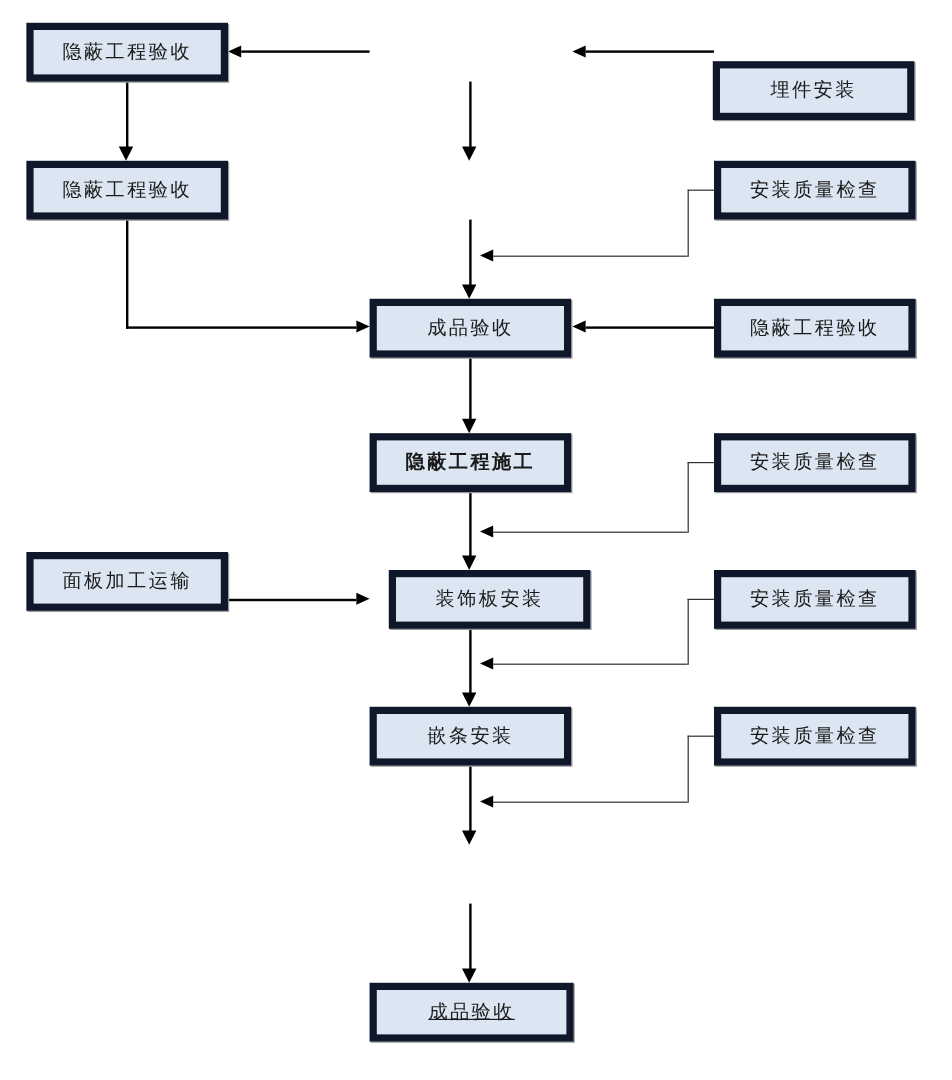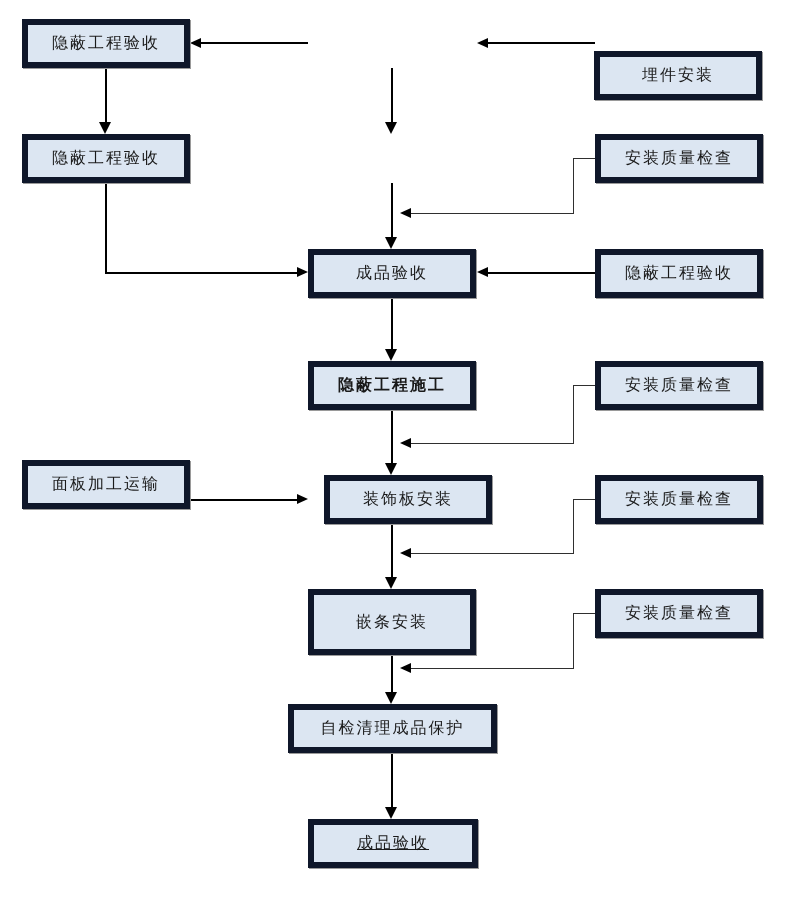--- a/index.html
+++ b/index.html
@@ -105,20 +105,19 @@
   <div class="node" style="left:308px;top:249px;width:168px;height:49px;">成品验收</div>
   <div class="node" style="left:595px;top:249px;width:168px;height:49px;">隐蔽工程验收</div>
 
   <div class="node" style="left:308px;top:361px;width:168px;height:49px;font-weight:bold;">隐蔽工程施工</div>
   <div class="node" style="left:595px;top:361px;width:168px;height:49px;">安装质量检查</div>
 
   <div class="node" style="left:22px;top:460px;width:168px;height:49px;">面板加工运输</div>
   <div class="node" style="left:324px;top:475px;width:168px;height:49px;">装饰板安装</div>
   <div class="node" style="left:595px;top:475px;width:168px;height:49px;">安装质量检查</div>
 
-  <div class="node" style="left:308px;top:589px;width:168px;height:66px;">嵌条安装</div>
+  <div class="node" style="left:308px;top:589px;width:168px;height:49px;">嵌条安装</div>
   <div class="node" style="left:595px;top:589px;width:168px;height:49px;">安装质量检查</div>
 
-  <div class="node" style="left:288px;top:704px;width:209px;height:49px;">自检清理成品保护</div>
 
   <div class="node" style="left:308px;top:819px;width:170px;height:49px;text-decoration:underline;">成品验收</div>
 
 </div>
 
 </body></html>

